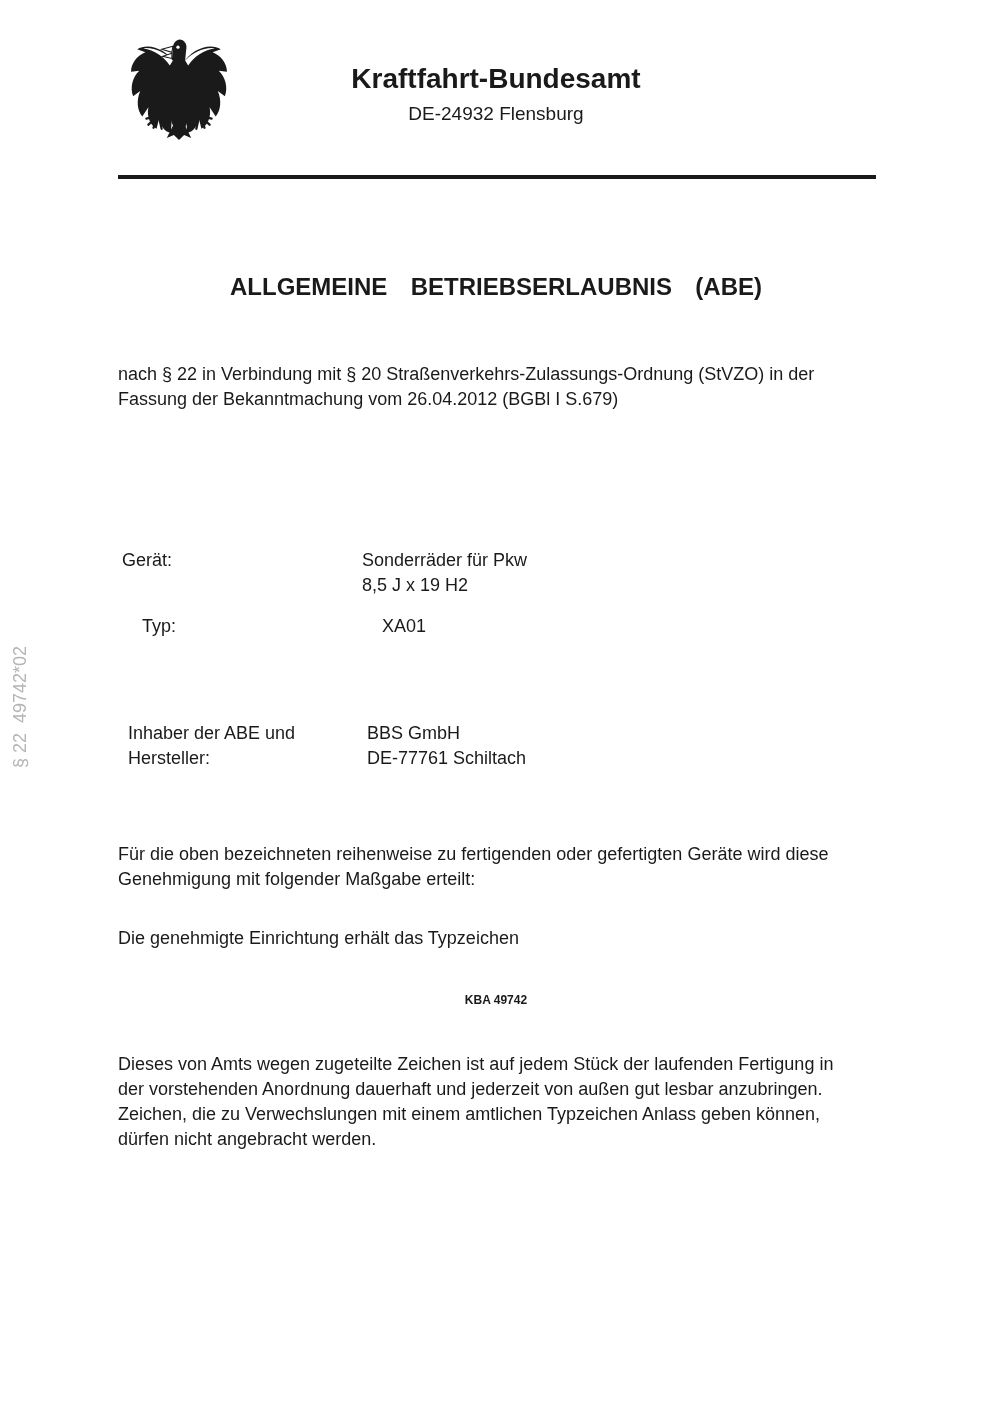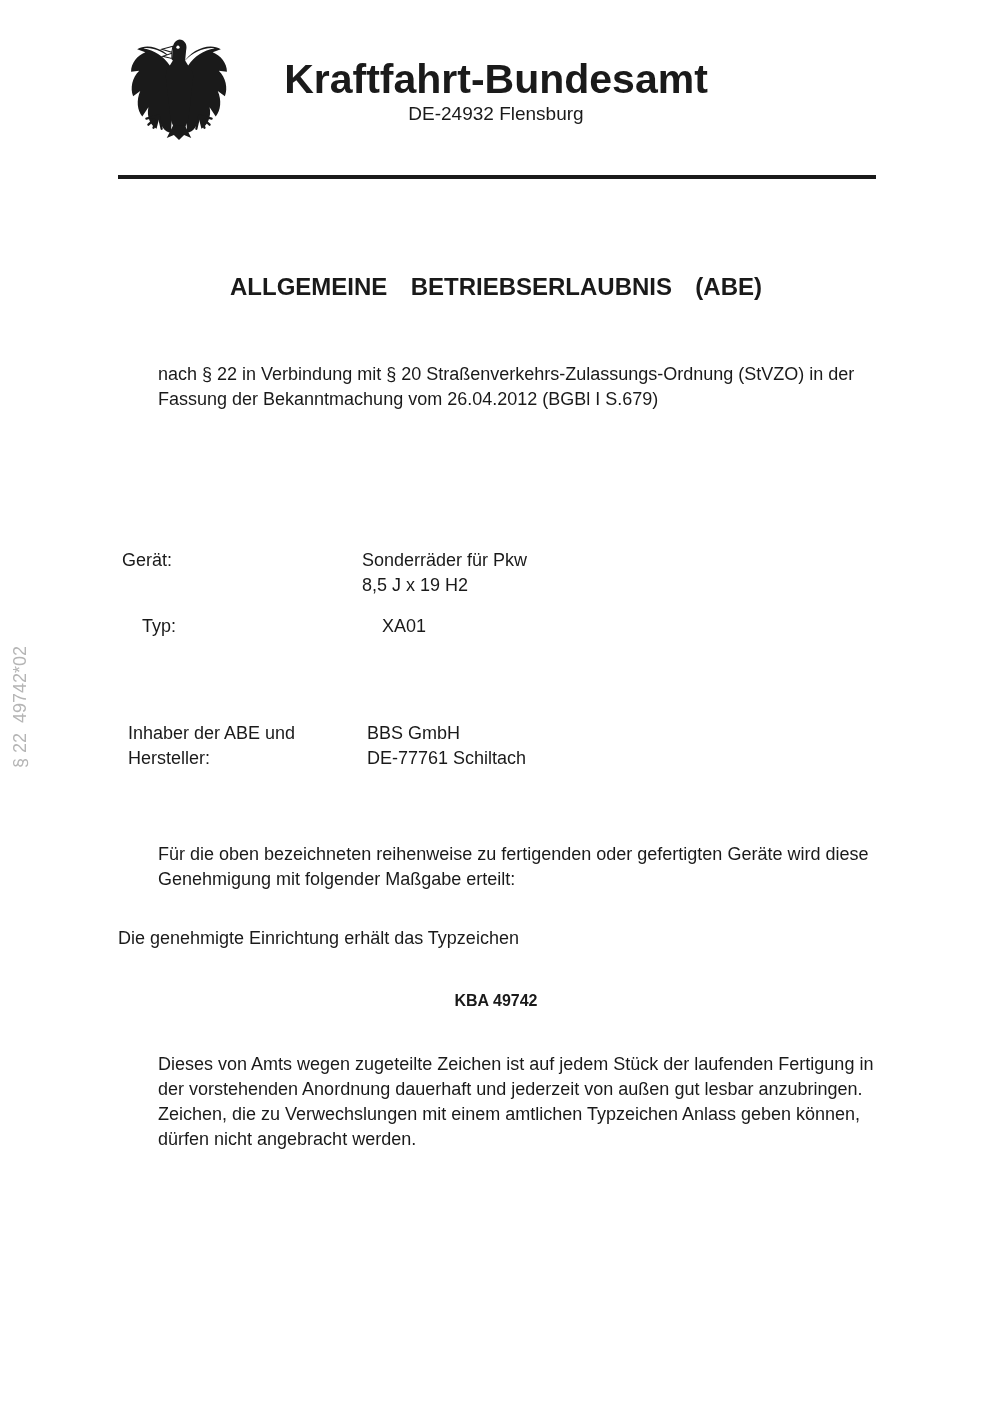--- a/index.html
+++ b/index.html
@@ -7,26 +7,26 @@
     position:relative;
     width:992px;height:1404px;
     margin:0 auto;
     background:#ffffff;
     font-family:"Liberation Sans", sans-serif;
     color:#1a1a1a;
     overflow:hidden;
   }
   .abs{position:absolute;}
   .line{height:25px;line-height:25px;font-size:18px;}
-  .para .line{white-space:nowrap;margin-left:40px;}
+  .para .line{white-space:nowrap;}
   
   .eagle{left:128px;top:38px;width:102px;height:102px;}
   .agency-name{
     left:0;top:56px;width:992px;text-align:center;
-    font-size:41px;font-weight:bold;line-height:46px;letter-spacing:0px;
+    font-size:28px;font-weight:bold;line-height:46px;letter-spacing:0px;
   }
   .agency-address{
     left:0;top:102px;width:992px;text-align:center;
     font-size:19px;font-weight:normal;line-height:24px;
   }
   .header-rule{left:118px;top:175px;width:758px;height:4px;background:#1a1a1a;}
   
   .doc-title{
     left:0;top:274px;width:992px;text-align:center;
     font-size:24px;font-weight:bold;line-height:26px;
@@ -47,21 +47,21 @@
   .val-col-hld{left:239px;}   
   .margin-note{
     left:8px;top:768px;
     transform:rotate(-90deg);transform-origin:0 0;
     font-size:18px;line-height:25px;color:#b5b5b5;white-space:pre;
   }
   .grant-clause{left:118px;top:842px;}
   .type-mark-intro{left:118px;top:926px;}
   .type-mark-code{
     left:0;top:988px;width:992px;text-align:center;
-    font-size:16px;font-weight:bold;line-height:25px;
+    font-size:12px;font-weight:bold;line-height:25px;
   }
   .marking-req{left:118px;top:1052px;}
 </style>
 </head>
 <body>
 
 <div id="page">
 
   <div class="abs eagle">
     <svg width="102" height="102" viewBox="0 0 100 100" xmlns="http://www.w3.org/2000/svg">

